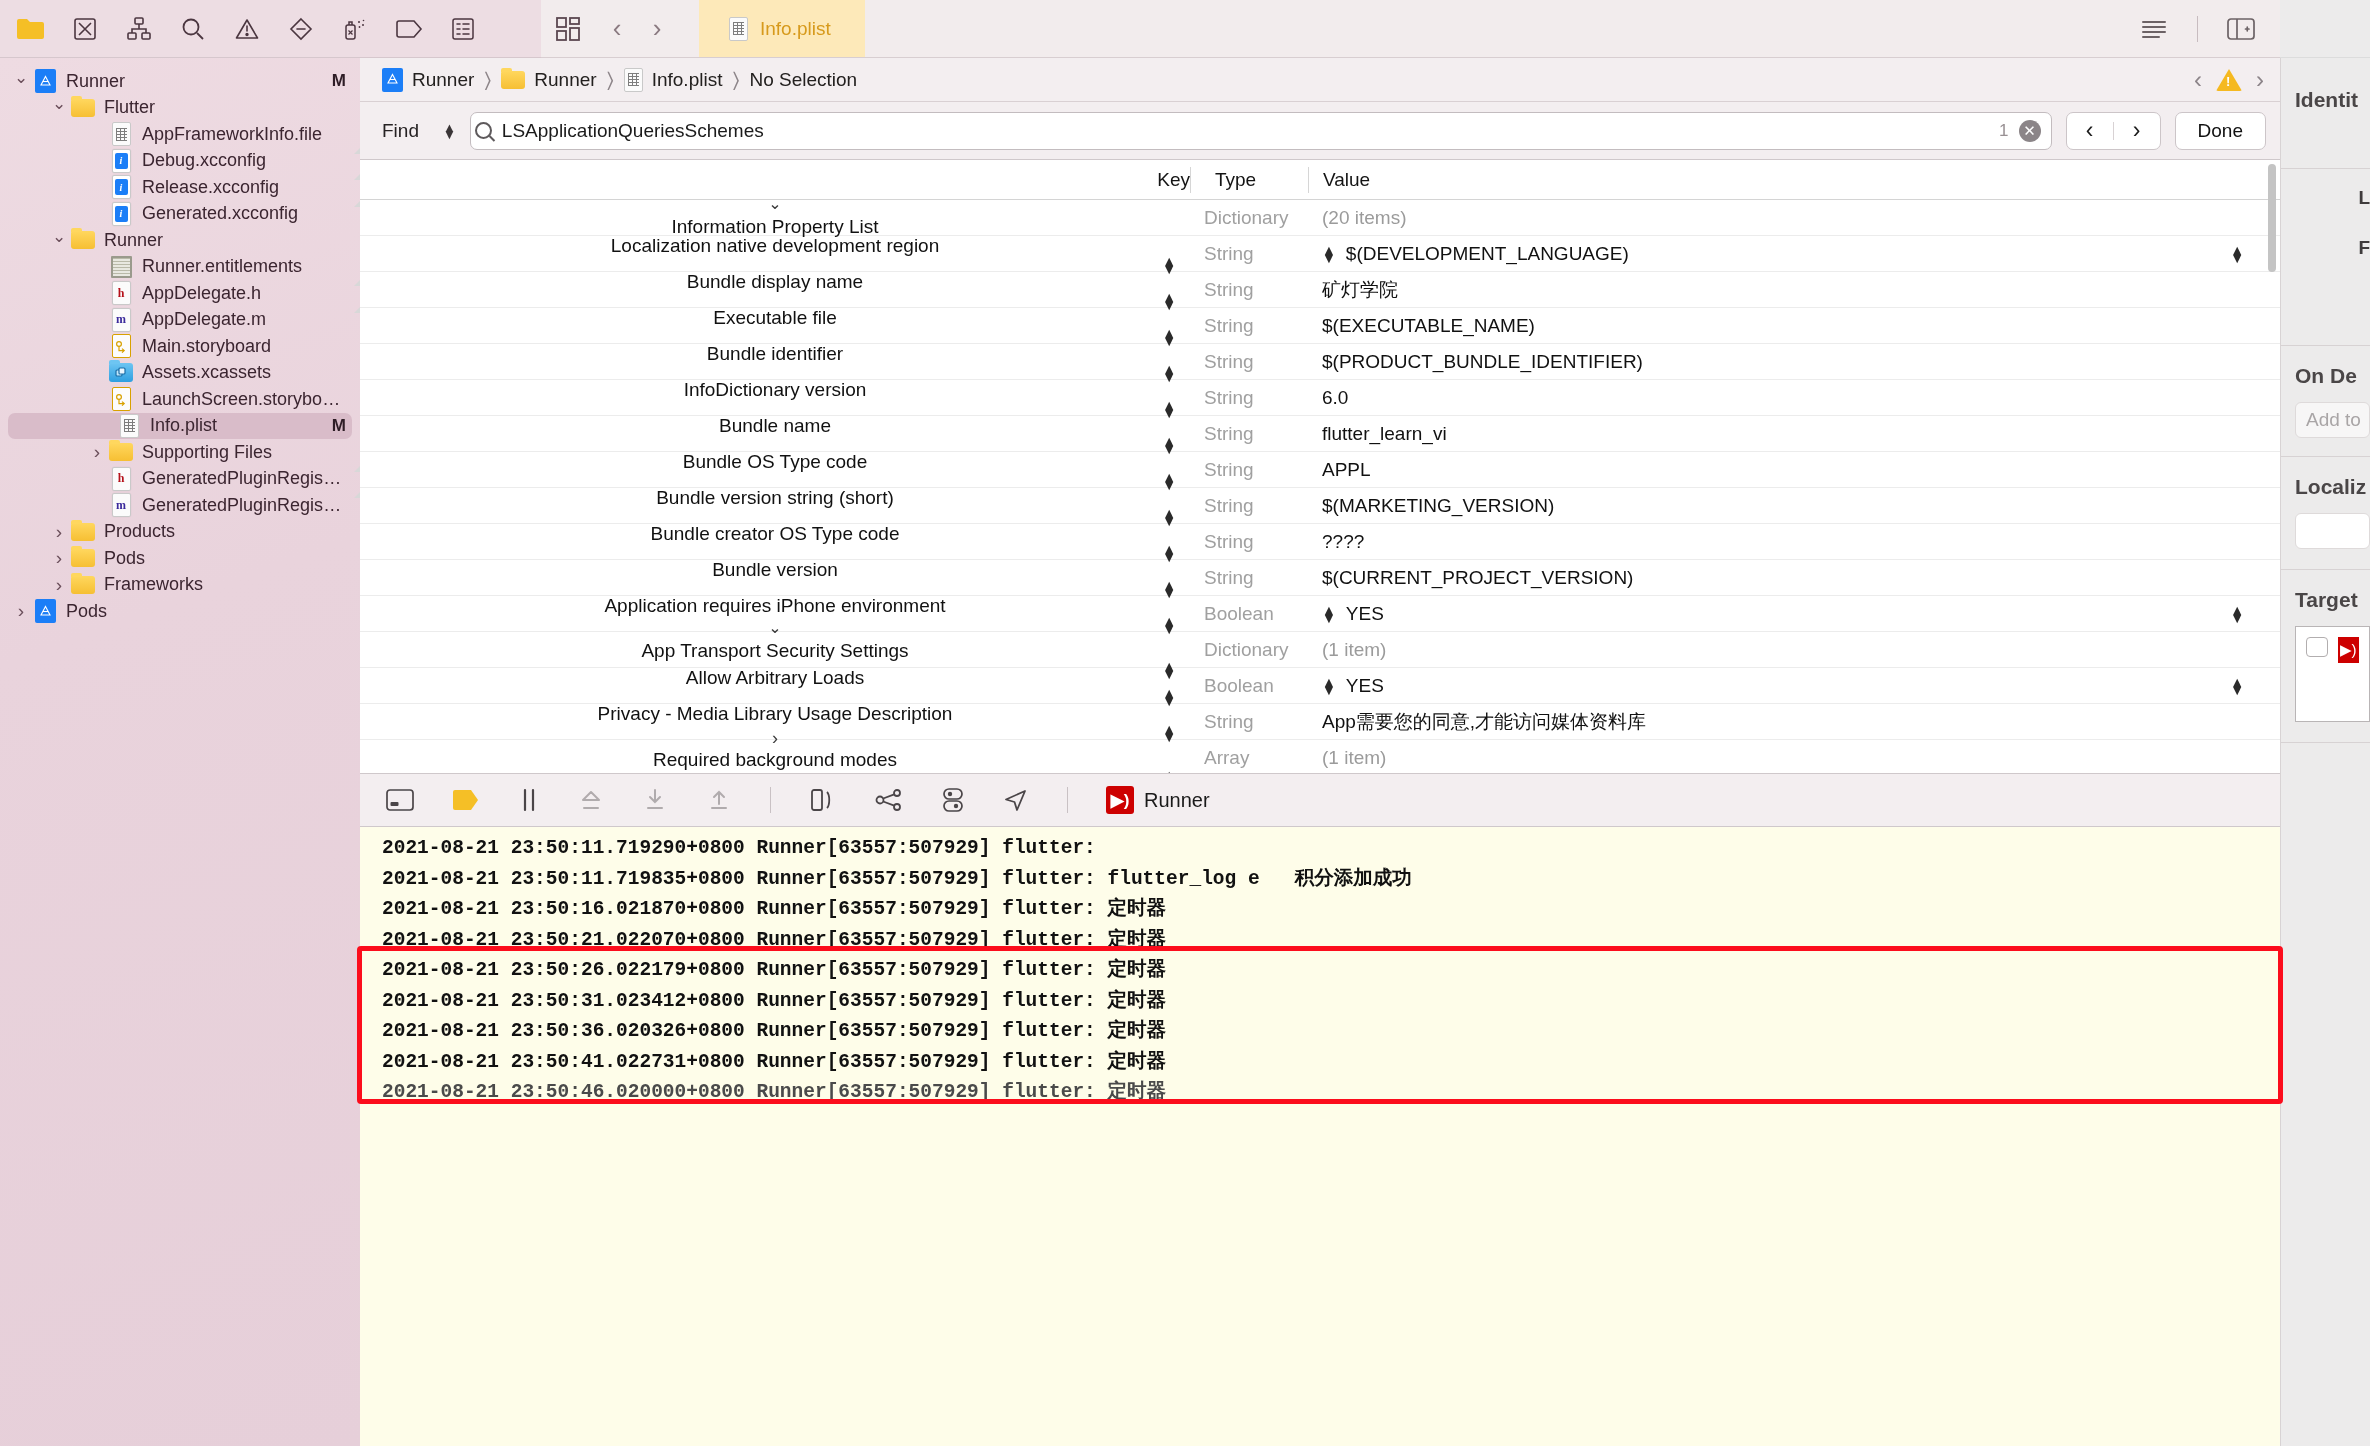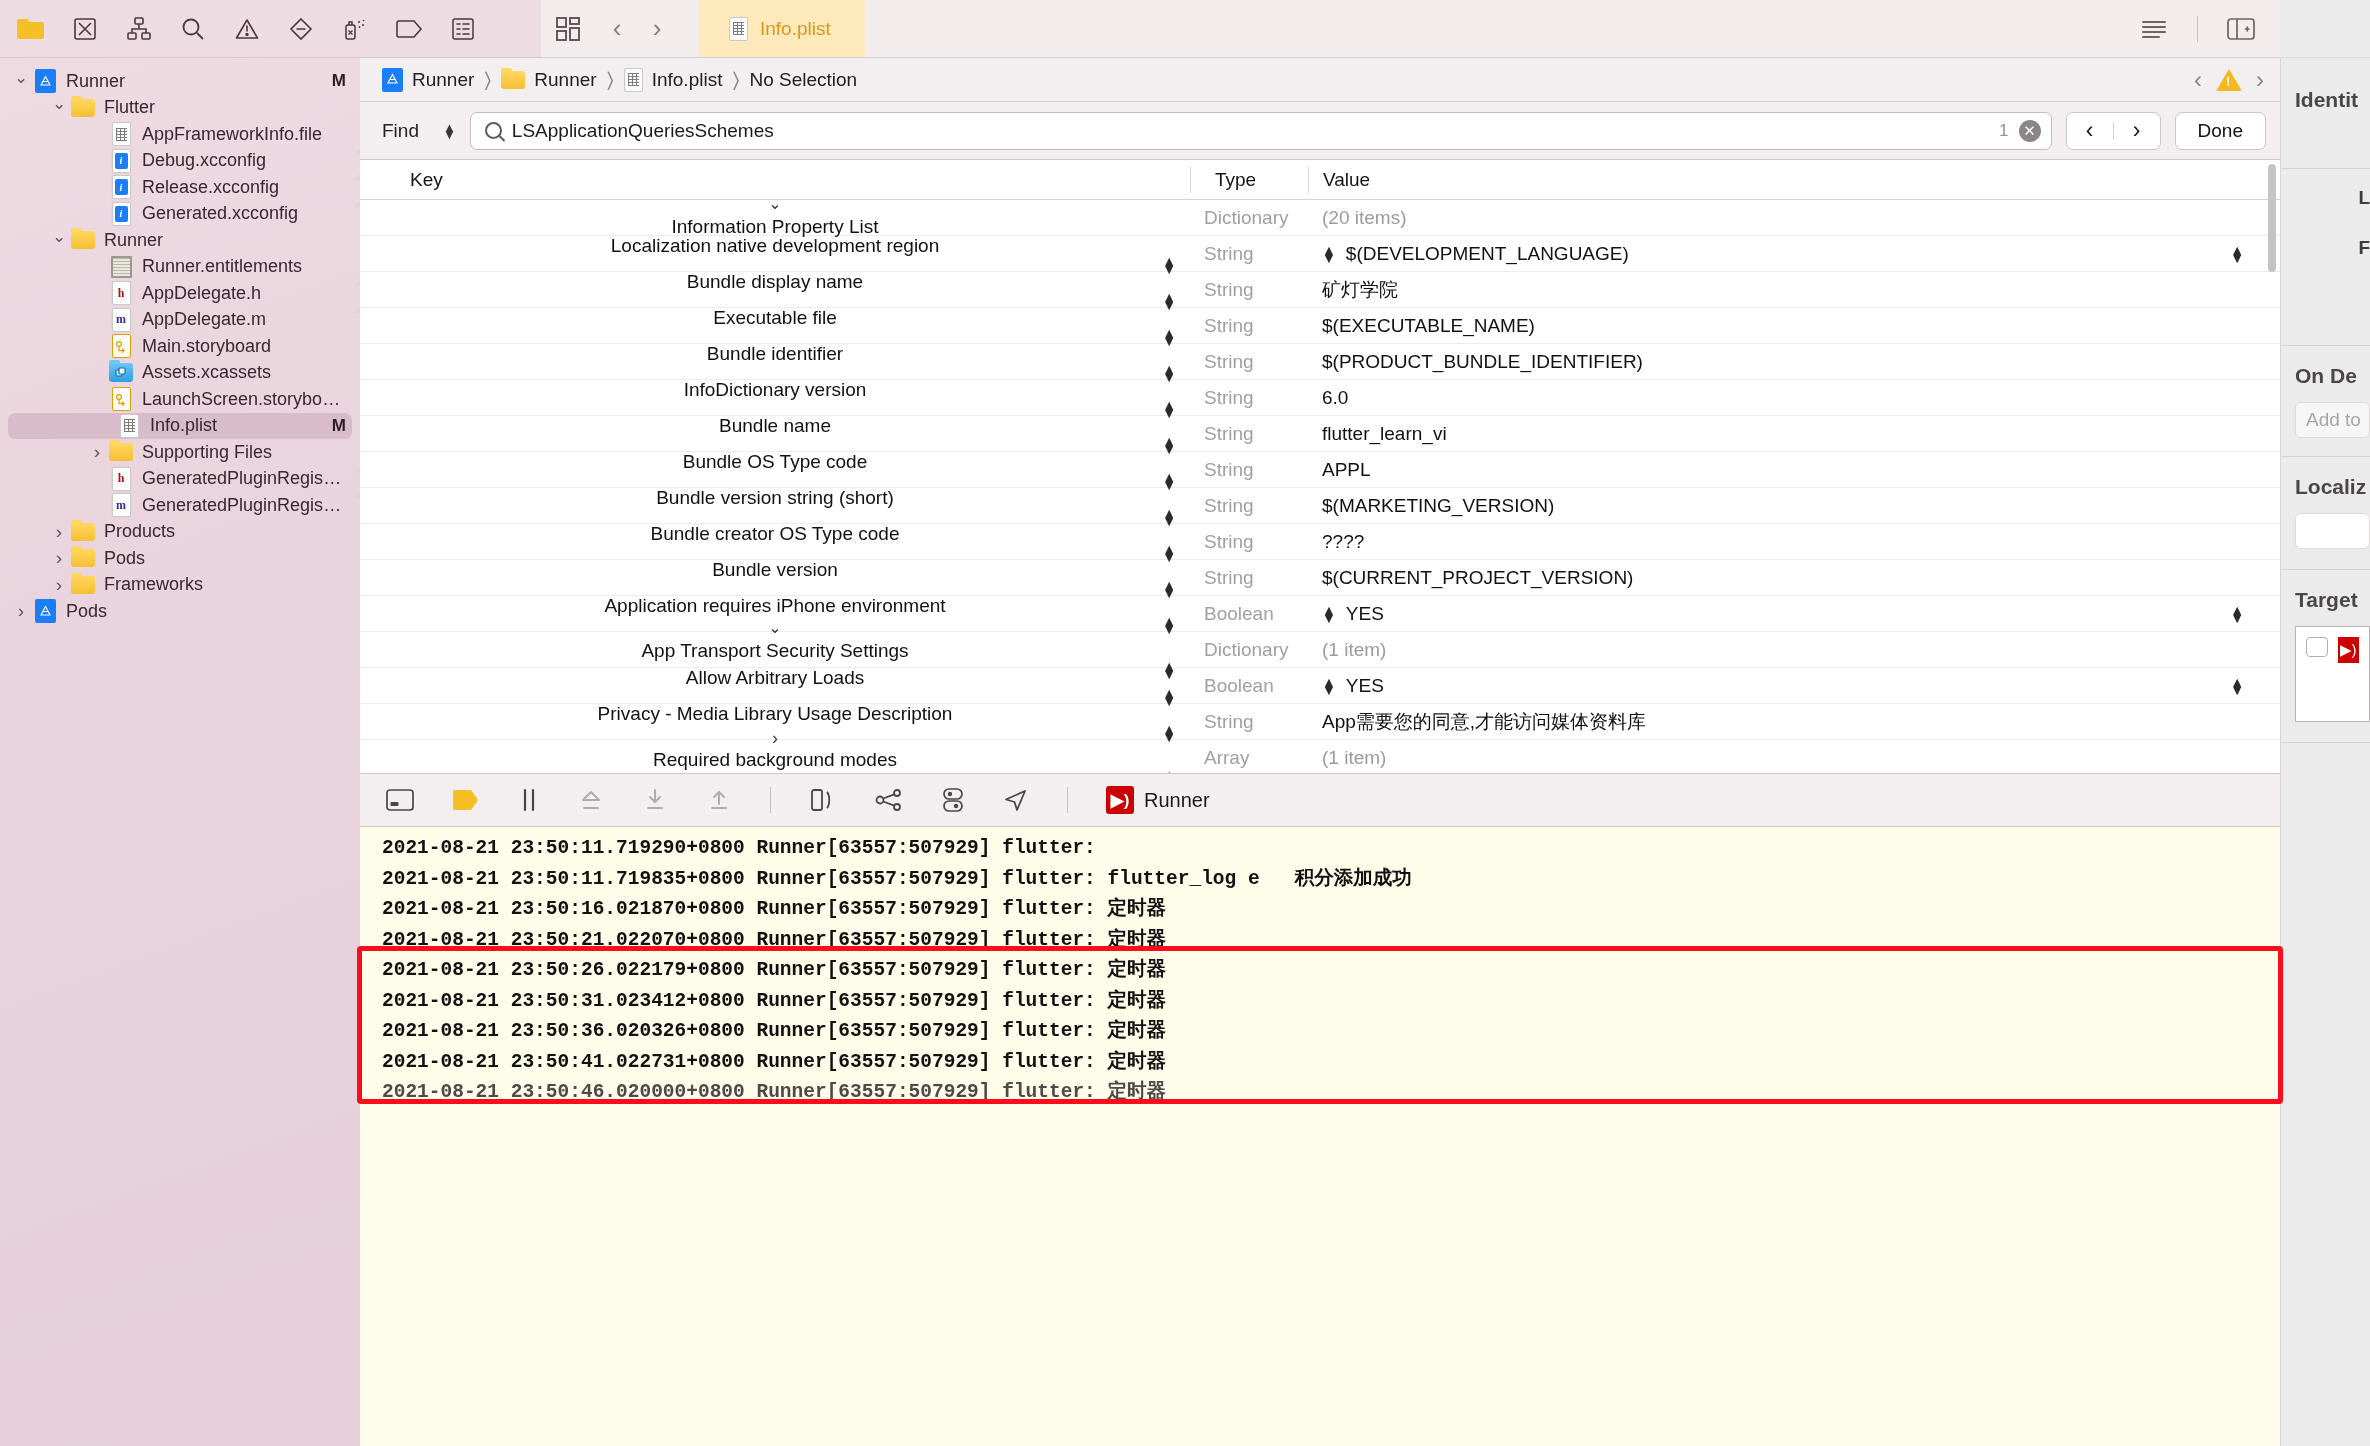--- a/index.html
+++ b/index.html
@@ -198,21 +198,21 @@
     display:flex; align-items:center;
     padding: 0 14px 0 22px;
     border-bottom: 1px solid #cfc8cb;
     gap: 14px;
   }
   .find-label { font-size:19px; color:#262223; display:flex; align-items:center; gap:24px;}
   .stepper-glyph { display:inline-flex; flex-direction:column; line-height:7px; font-size:13px; color:#3a3537;}
   .find-field {
     flex:1; height:38px; background:#fff;
     border:1px solid #c3bcbf; border-radius:7px;
-    display:flex; align-items:center; padding: 0 10px 0 14px; gap:10px;
+    display:flex; align-items:center; padding: 0 10px 0 4px; gap:10px;
     font-size:19px; color:#1b1b1b;
   }
   .mag {
     width:17px;height:17px;border:2px solid #5e5a5c;border-radius:50%;position:relative; flex:none;
   }
   .mag::after{content:"";position:absolute;width:2px;height:7px;background:#5e5a5c;transform:rotate(-45deg);right:-3px;bottom:-5px;}
   .find-count { margin-left:auto; color:#989093; font-size:17px; }
   .clear-x {
     width:22px;height:22px;border-radius:50%;background:#8b8588;color:#fff;
     display:flex;align-items:center;justify-content:center;font-size:15px; flex:none;
@@ -226,20 +226,21 @@
     height:38px; padding: 0 22px; background:#fff; border:1px solid #ccc5c8; border-radius:7px;
     display:flex;align-items:center; font-size:19px; color:#111;
   }
 
   
   .plist-wrap { flex:1; display:flex; flex-direction:column; min-height:0; position:relative; background:#fff;}
   .plist-head {
     height: 40px; min-height:40px; display:flex; align-items:center;
     border-bottom:1px solid #d4d4d4; font-size:19px; color:#141414;
     background:#fff;
+    text-align:right;
   }
   .col-key { width: 830px; min-width:830px; padding-left:50px;}
   .col-type { width: 118px; min-width:118px; border-left:1px solid #d6d6d6; padding-left:24px; height:26px; display:flex;align-items:center;}
   .col-val { flex:1; border-left:1px solid #d6d6d6; padding-left:14px; height:26px; display:flex;align-items:center;}
   .plist-body { flex:1; overflow:hidden; position:relative;}
   .prow {
     height: 36px; display:flex; align-items:center;
     border-bottom:1px solid #ececec; font-size:19px; color:#111;
     background:#fff;
   }

